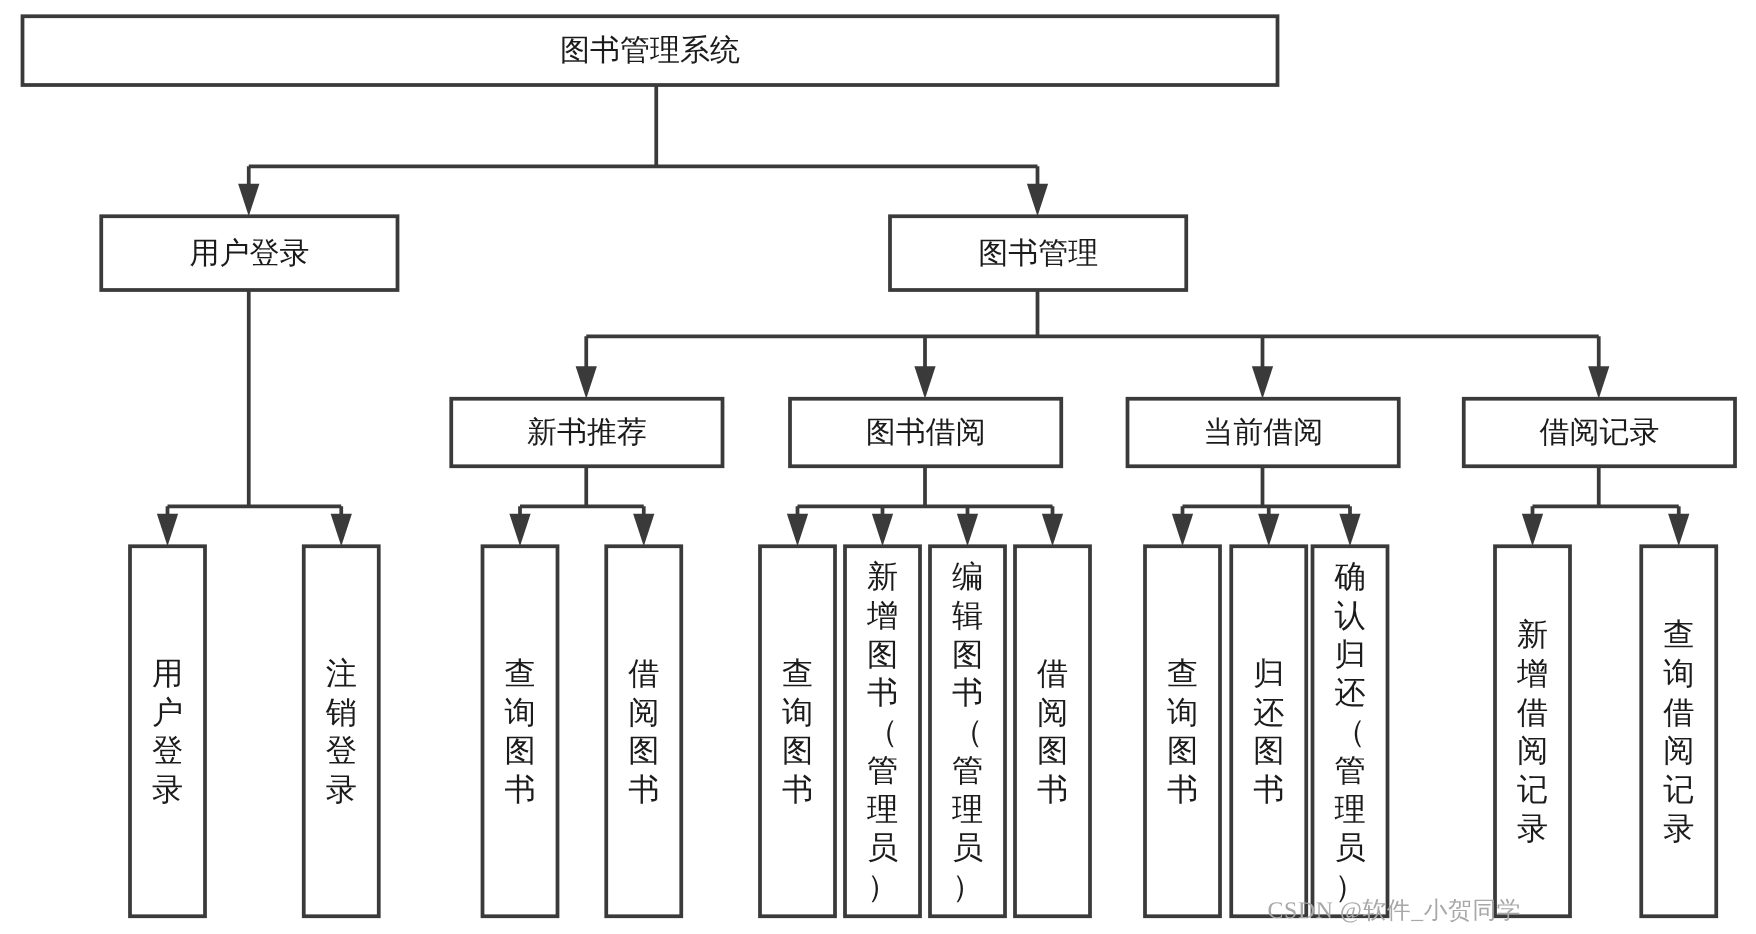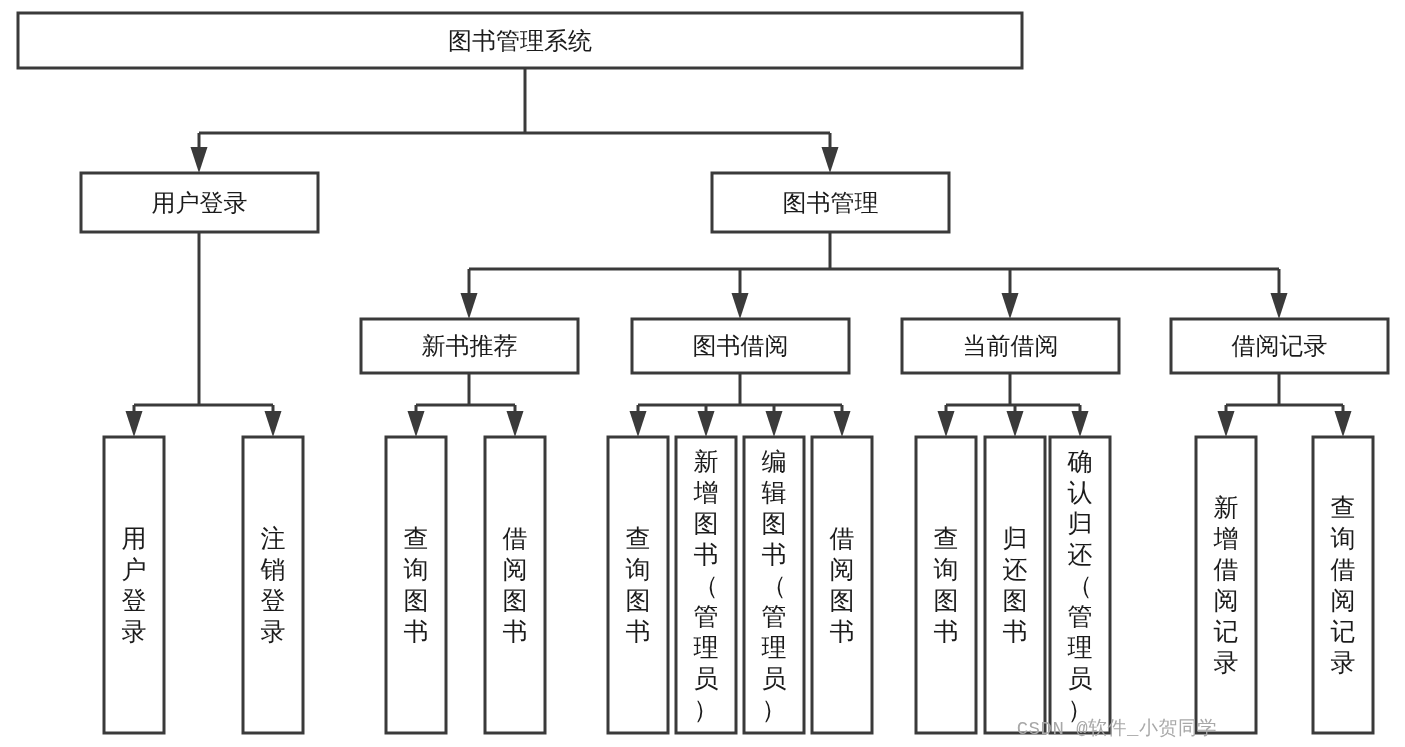--- a/index.html
+++ b/index.html
@@ -49,21 +49,21 @@
   .node-label-v {
     font-family: "DejaVu Sans", "Liberation Sans", sans-serif;
     font-size: 25px;
     fill: #1b1b1b;
     text-anchor: middle;
   }
   .watermark {
     position: absolute;
     right: 18px;
     bottom: 6px;
-    font-family: Liberation Mono, monospace;
+    font-family: Liberation Serif, serif;
     font-size: 19px;
     color: #a8a8a8;
     letter-spacing: 0.5px;
     white-space: nowrap;
     user-select: none;
   }
 </style>
 </head>
 <body>
 

